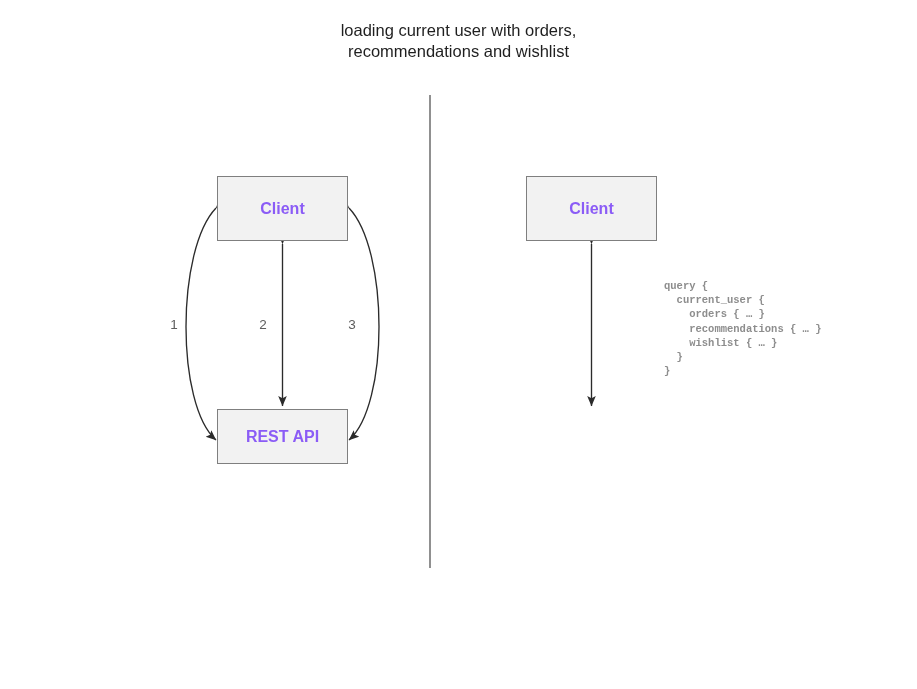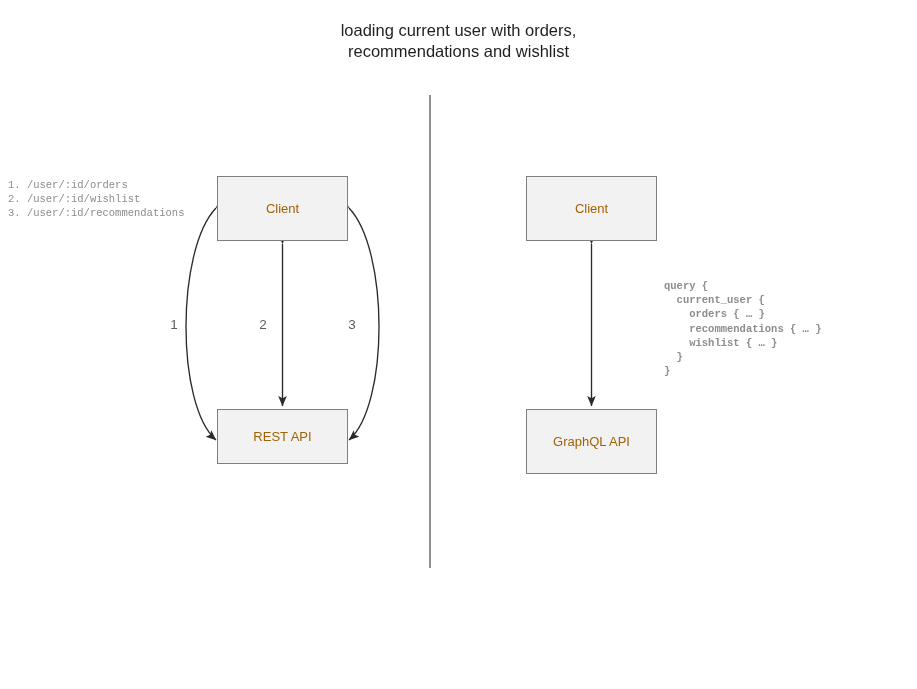--- a/index.html
+++ b/index.html
@@ -37,22 +37,23 @@
   }
 
   .node-box {
     position: absolute;
     box-sizing: border-box;
     background: #f2f2f2;
     border: 1.3px solid #7f7f7f;
     display: flex;
     align-items: center;
     justify-content: center;
-    font-size: 13px;
-    color: #a16207;
+    font-size: 16px;
+    color: #8b5cf6;
+    font-weight: bold;
   }
 
   #node-client-rest  { left: 217px; top: 176px; width: 131px; height: 65px; }
   #node-rest-api     { left: 217px; top: 409px; width: 131px; height: 55px; }
   #node-client-gql   { left: 526px; top: 176px; width: 131px; height: 65px; }
   #node-graphql-api  { left: 526px; top: 409px; width: 131px; height: 65px; }
 
   .edge-label {
     position: absolute;
     font-size: 13.5px;
@@ -102,31 +103,27 @@
 
     <line x1="591.5" y1="244" x2="591.5" y2="406" stroke="#2b2b2b" stroke-width="1.35" marker-start="url(#arrowhead)" marker-end="url(#arrowhead)"></line>
   </svg>
 
   <div class="node-box" id="node-client-rest">Client</div>
 
   <div class="node-box" id="node-rest-api">REST API</div>
 
   <div class="node-box" id="node-client-gql">Client</div>
 
-  <div class="node-box" id="node-graphql-api">GraphQL API</div>
 
   <div class="edge-label" id="edge-label-1">1</div>
 
   <div class="edge-label" id="edge-label-2">2</div>
 
   <div class="edge-label" id="edge-label-3">3</div>
 
-  <div class="mono-block" id="rest-endpoint-list">1. /user/:id/orders
-2. /user/:id/wishlist
-3. /user/:id/recommendations</div>
 
   <div class="mono-block" id="graphql-query-block">query {
   current_user {
     orders { … }
     recommendations { … }
     wishlist { … }
   }
 }</div>
 
 </div>

